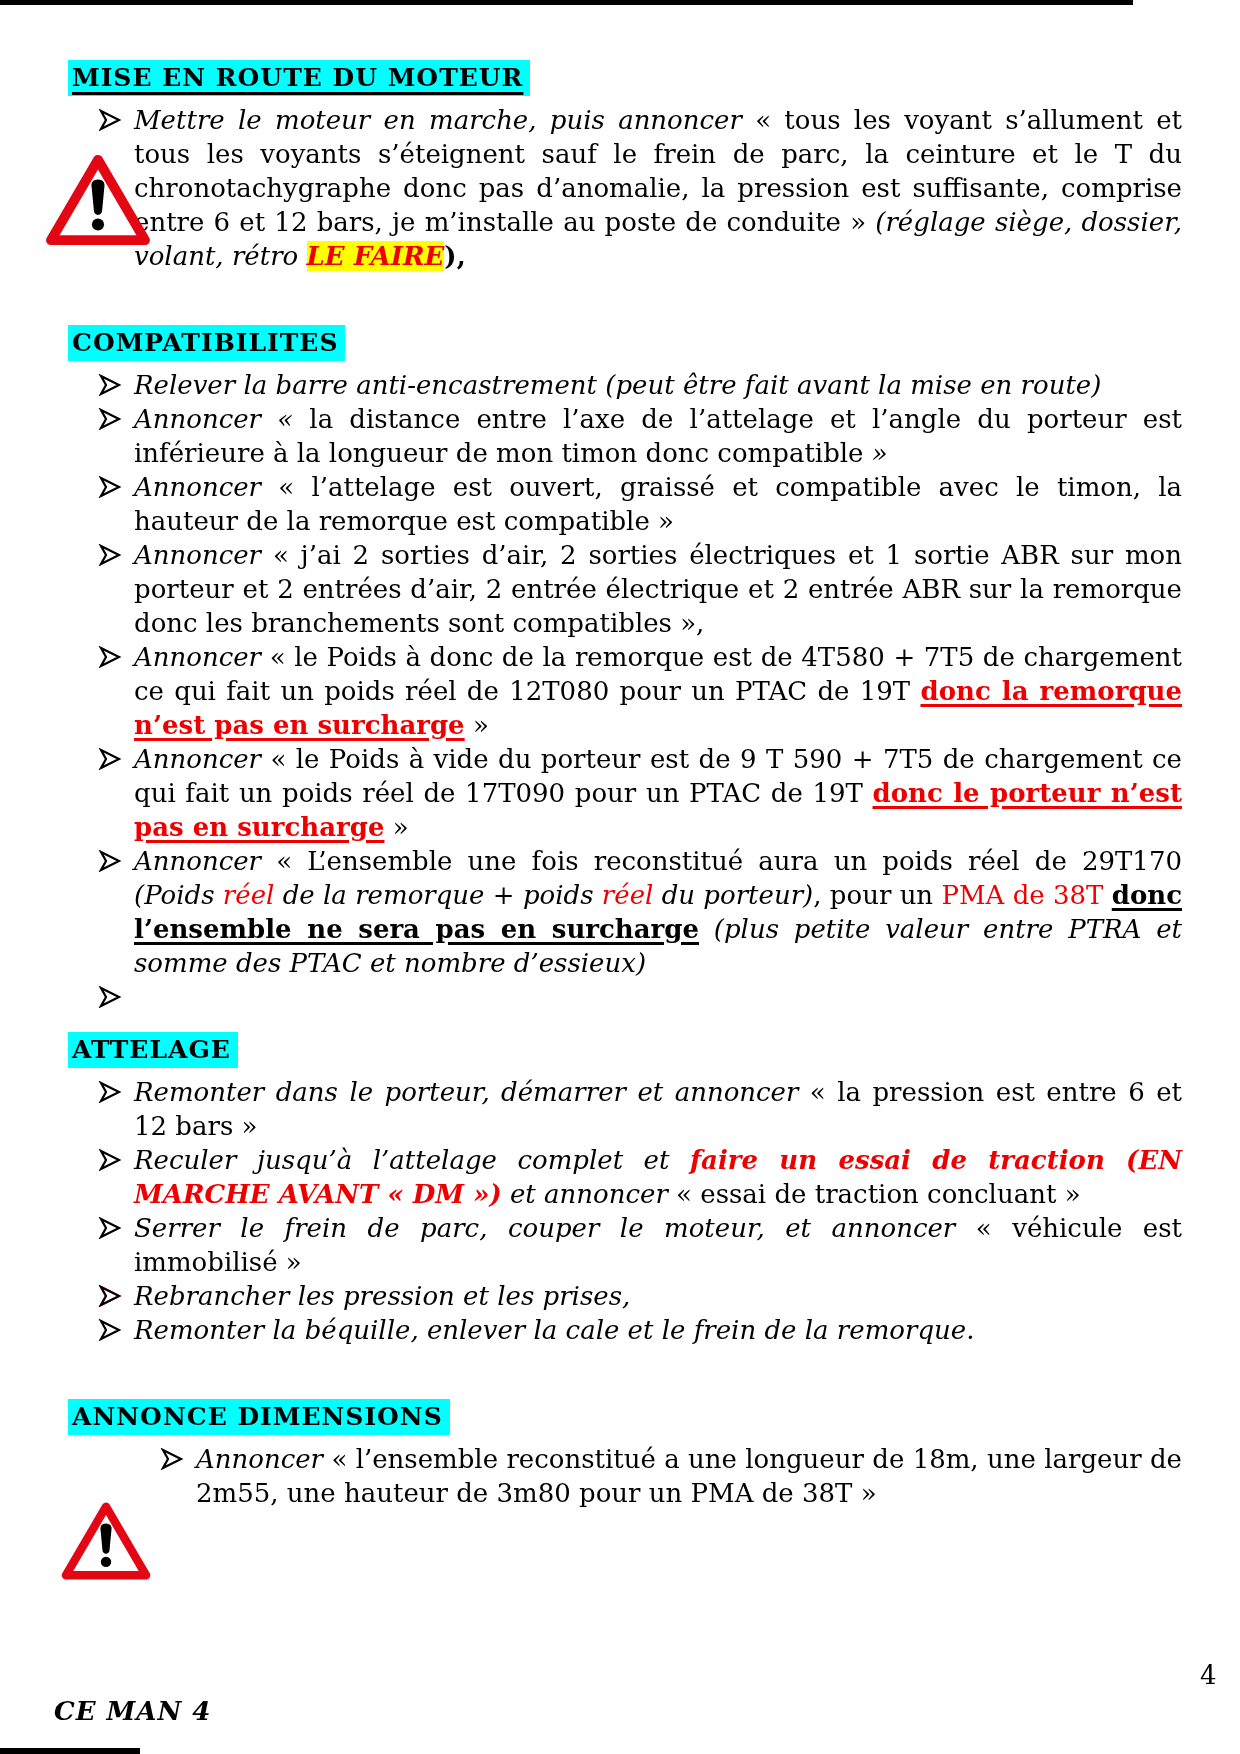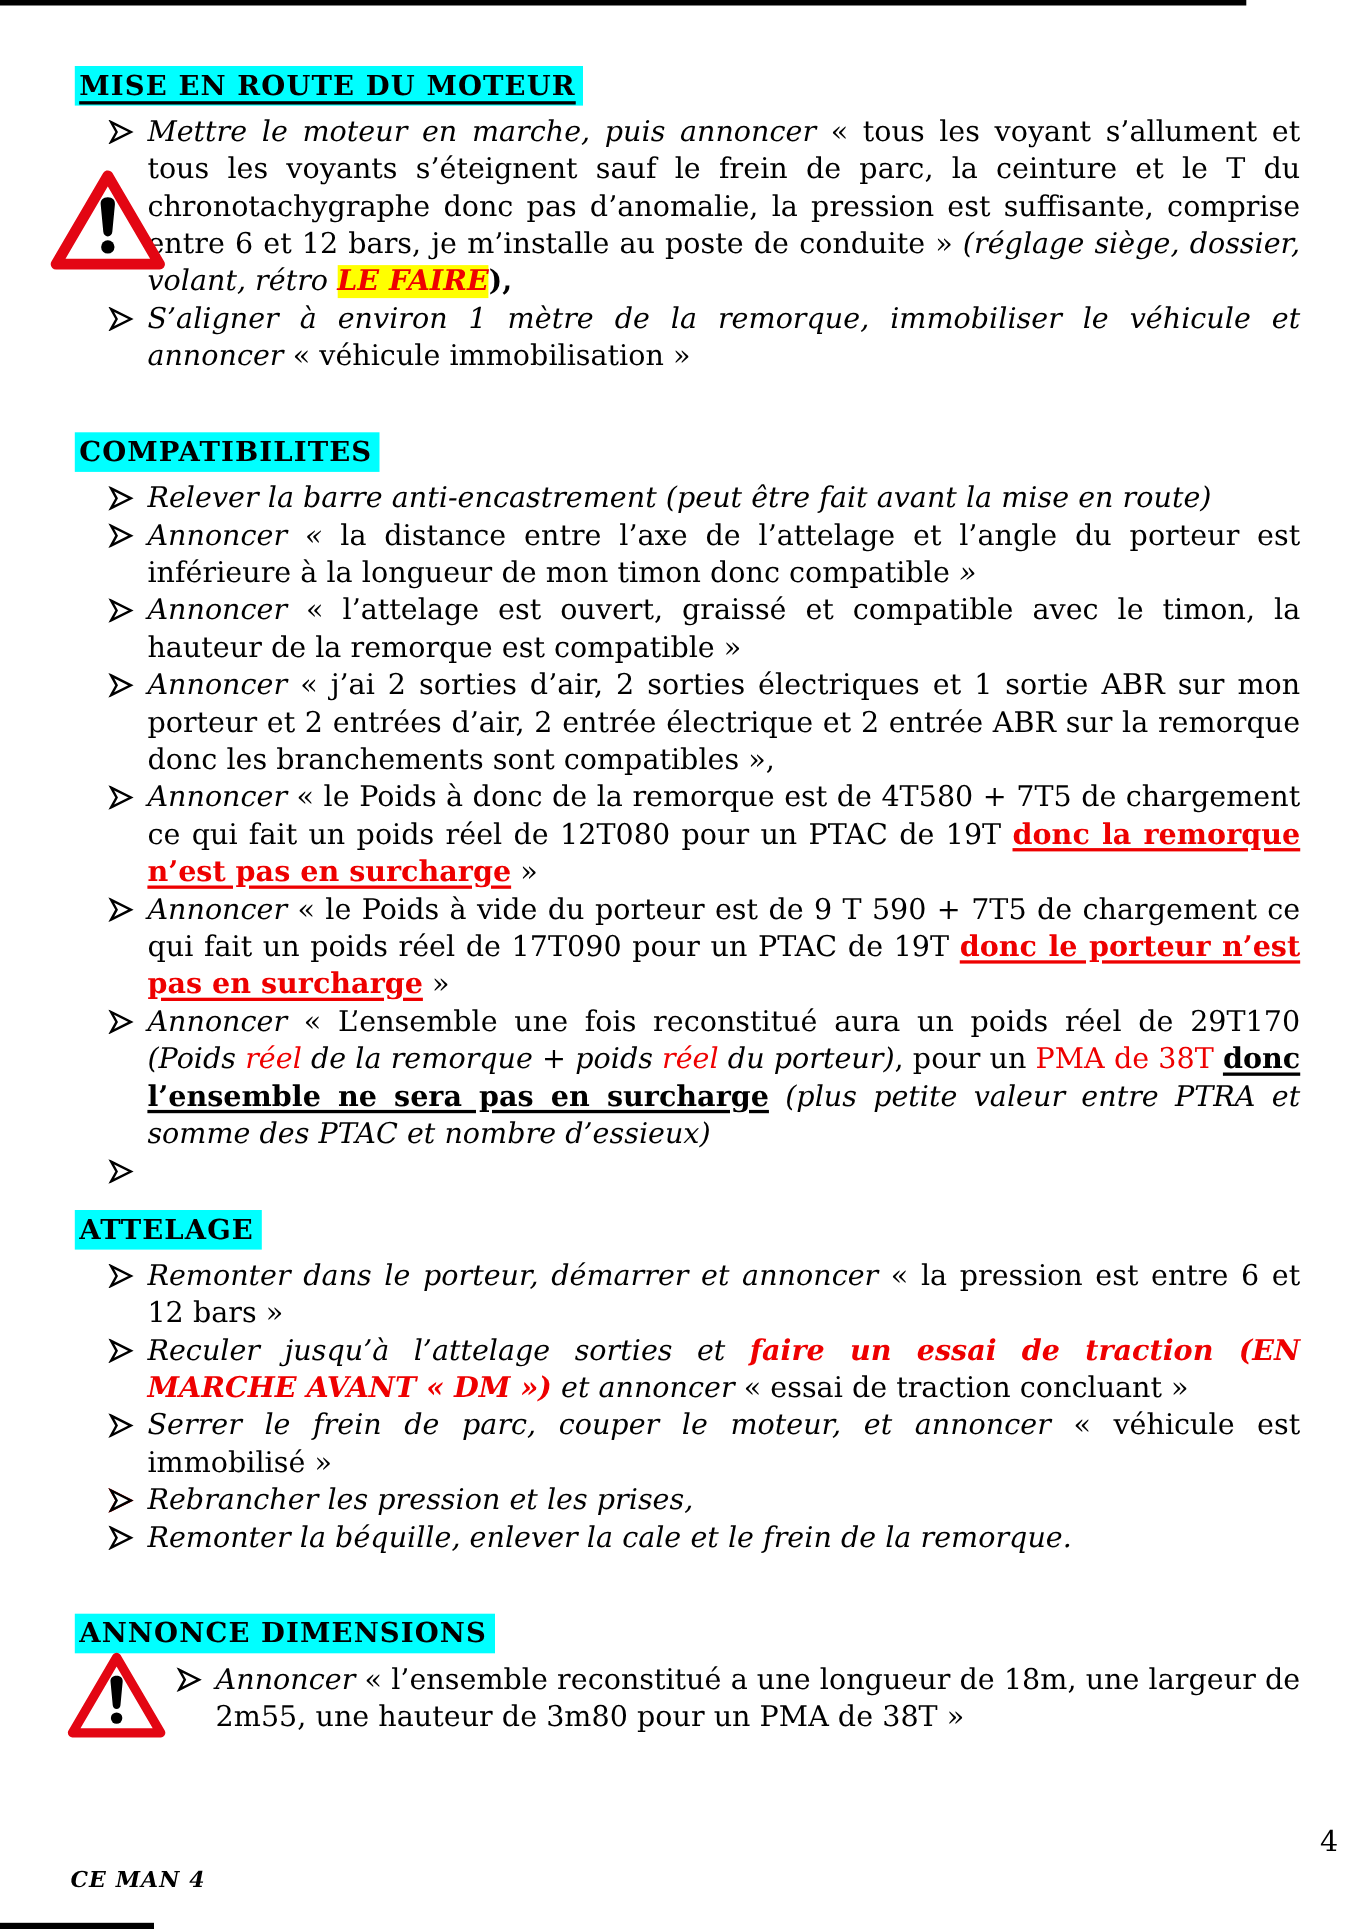--- a/index.html
+++ b/index.html
@@ -66,40 +66,37 @@
   .warning{position:absolute;}
   #warn1{left:44px;top:152px;width:108px;height:96px;}
   #warn2{left:60px;top:1500px;width:92px;height:82px;}
   .warning svg{width:100%;height:100%;display:block;}
 
   .page-number{
     position:absolute;left:1200px;top:1660px;
     font-size:26px;
   }
   .footer-code{
-    position:absolute;left:64px;top:1696px;
-    font-size:20px;font-weight:700;font-style:italic;letter-spacing:1px;
+    position:absolute;left:54px;top:1696px;
+    font-size:26px;font-weight:700;font-style:italic;letter-spacing:1px;
   }
 </style>
 </head>
 <body>
 
 <div class="page">
   <div class="scan-edge-top"></div>
   <div class="scan-edge-bottom"></div>
 
   <div class="content">
       <section class="section">
         <div class="sec-title-row"><span class="sec-title u">MISE EN ROUTE DU MOTEUR</span></div>
         <div class="bullet"><svg viewBox="0 0 24 22" class="arrow">
             <path d="M3 2 L21 11 L3 20 L8 11 Z" fill="#ffffff" stroke="#000000" stroke-width="2.2" stroke-linejoin="miter"></path>
           </svg><span class="btext"><span class="s-i">Mettre le moteur en marche, puis annoncer </span><span class="s-n">« tous les voyant s’allument et tous les voyants s’éteignent sauf le frein de parc, la ceinture et le T du chronotachygraphe donc pas d’anomalie, la pression est suffisante, comprise entre 6 et 12 bars, je m’installe au poste de conduite » </span><span class="s-i">(réglage siège, dossier, volant, rétro </span><span class="s-bir hl-y">LE FAIRE</span><span class="s-b">),</span></span></div>
-        <div class="bullet"><svg viewBox="0 0 24 22" class="arrow">
-            <path d="M3 2 L21 11 L3 20 L8 11 Z" fill="#ffffff" stroke="#000000" stroke-width="2.2" stroke-linejoin="miter"></path>
-          </svg><span class="btext"><span class="s-i">S’aligner à environ 1 mètre de la remorque, immobiliser le véhicule et annoncer </span><span class="s-n">« véhicule immobilisation »</span></span></div>
       </section>
       <section class="section">
         <div class="sec-title-row"><span class="sec-title">COMPATIBILITES</span></div>
         <div class="bullet"><svg viewBox="0 0 24 22" class="arrow">
             <path d="M3 2 L21 11 L3 20 L8 11 Z" fill="#ffffff" stroke="#000000" stroke-width="2.2" stroke-linejoin="miter"></path>
           </svg><span class="btext"><span class="s-i">Relever la barre anti-encastrement (peut être fait avant la mise en route)</span></span></div>
         <div class="bullet"><svg viewBox="0 0 24 22" class="arrow">
             <path d="M3 2 L21 11 L3 20 L8 11 Z" fill="#ffffff" stroke="#000000" stroke-width="2.2" stroke-linejoin="miter"></path>
           </svg><span class="btext"><span class="s-i">Annoncer «</span><span class="s-n"> la distance entre l’axe de l’attelage et l’angle du porteur est inférieure à la longueur de mon timon donc compatible </span><span class="s-i">»</span></span></div>
         <div class="bullet"><svg viewBox="0 0 24 22" class="arrow">
@@ -121,21 +118,21 @@
             <path d="M3 2 L21 11 L3 20 L8 11 Z" fill="#ffffff" stroke="#000000" stroke-width="2.2" stroke-linejoin="miter"></path>
           </svg></div>
       </section>
       <section class="section">
         <div class="sec-title-row"><span class="sec-title">ATTELAGE</span></div>
         <div class="bullet"><svg viewBox="0 0 24 22" class="arrow">
             <path d="M3 2 L21 11 L3 20 L8 11 Z" fill="#ffffff" stroke="#000000" stroke-width="2.2" stroke-linejoin="miter"></path>
           </svg><span class="btext"><span class="s-i">Remonter dans le porteur, démarrer et annoncer </span><span class="s-n">« la pression est entre 6 et 12 bars »</span></span></div>
         <div class="bullet"><svg viewBox="0 0 24 22" class="arrow">
             <path d="M3 2 L21 11 L3 20 L8 11 Z" fill="#ffffff" stroke="#000000" stroke-width="2.2" stroke-linejoin="miter"></path>
-          </svg><span class="btext"><span class="s-i">Reculer jusqu’à l’attelage sorties et </span><span class="s-bir">faire un essai de traction (EN MARCHE AVANT « DM »)</span><span class="s-i"> et annoncer </span><span class="s-n">« essai de traction concluant »</span></span></div>
+          </svg><span class="btext"><span class="s-i">Reculer jusqu’à l’attelage complet et </span><span class="s-bir">faire un essai de traction (EN MARCHE AVANT « DM »)</span><span class="s-i"> et annoncer </span><span class="s-n">« essai de traction concluant »</span></span></div>
         <div class="bullet"><svg viewBox="0 0 24 22" class="arrow">
             <path d="M3 2 L21 11 L3 20 L8 11 Z" fill="#ffffff" stroke="#000000" stroke-width="2.2" stroke-linejoin="miter"></path>
           </svg><span class="btext"><span class="s-i">Serrer le frein de parc, couper le moteur, et annoncer </span><span class="s-n">« véhicule est immobilisé »</span></span></div>
         <div class="bullet"><svg viewBox="0 0 24 22" class="arrow">
             <path d="M3 2 L21 11 L3 20 L8 11 Z" fill="#ffffff" stroke="#ee0000" stroke-width="2.2" stroke-linejoin="miter"></path>
           </svg></div>
         <div class="bullet"><svg viewBox="0 0 24 22" class="arrow">
             <path d="M3 2 L21 11 L3 20 L8 11 Z" fill="#ffffff" stroke="#000000" stroke-width="2.2" stroke-linejoin="miter"></path>
           </svg><span class="btext"><span class="s-i">Rebrancher les pression et les prises,</span></span></div>
         <div class="bullet"><svg viewBox="0 0 24 22" class="arrow">

